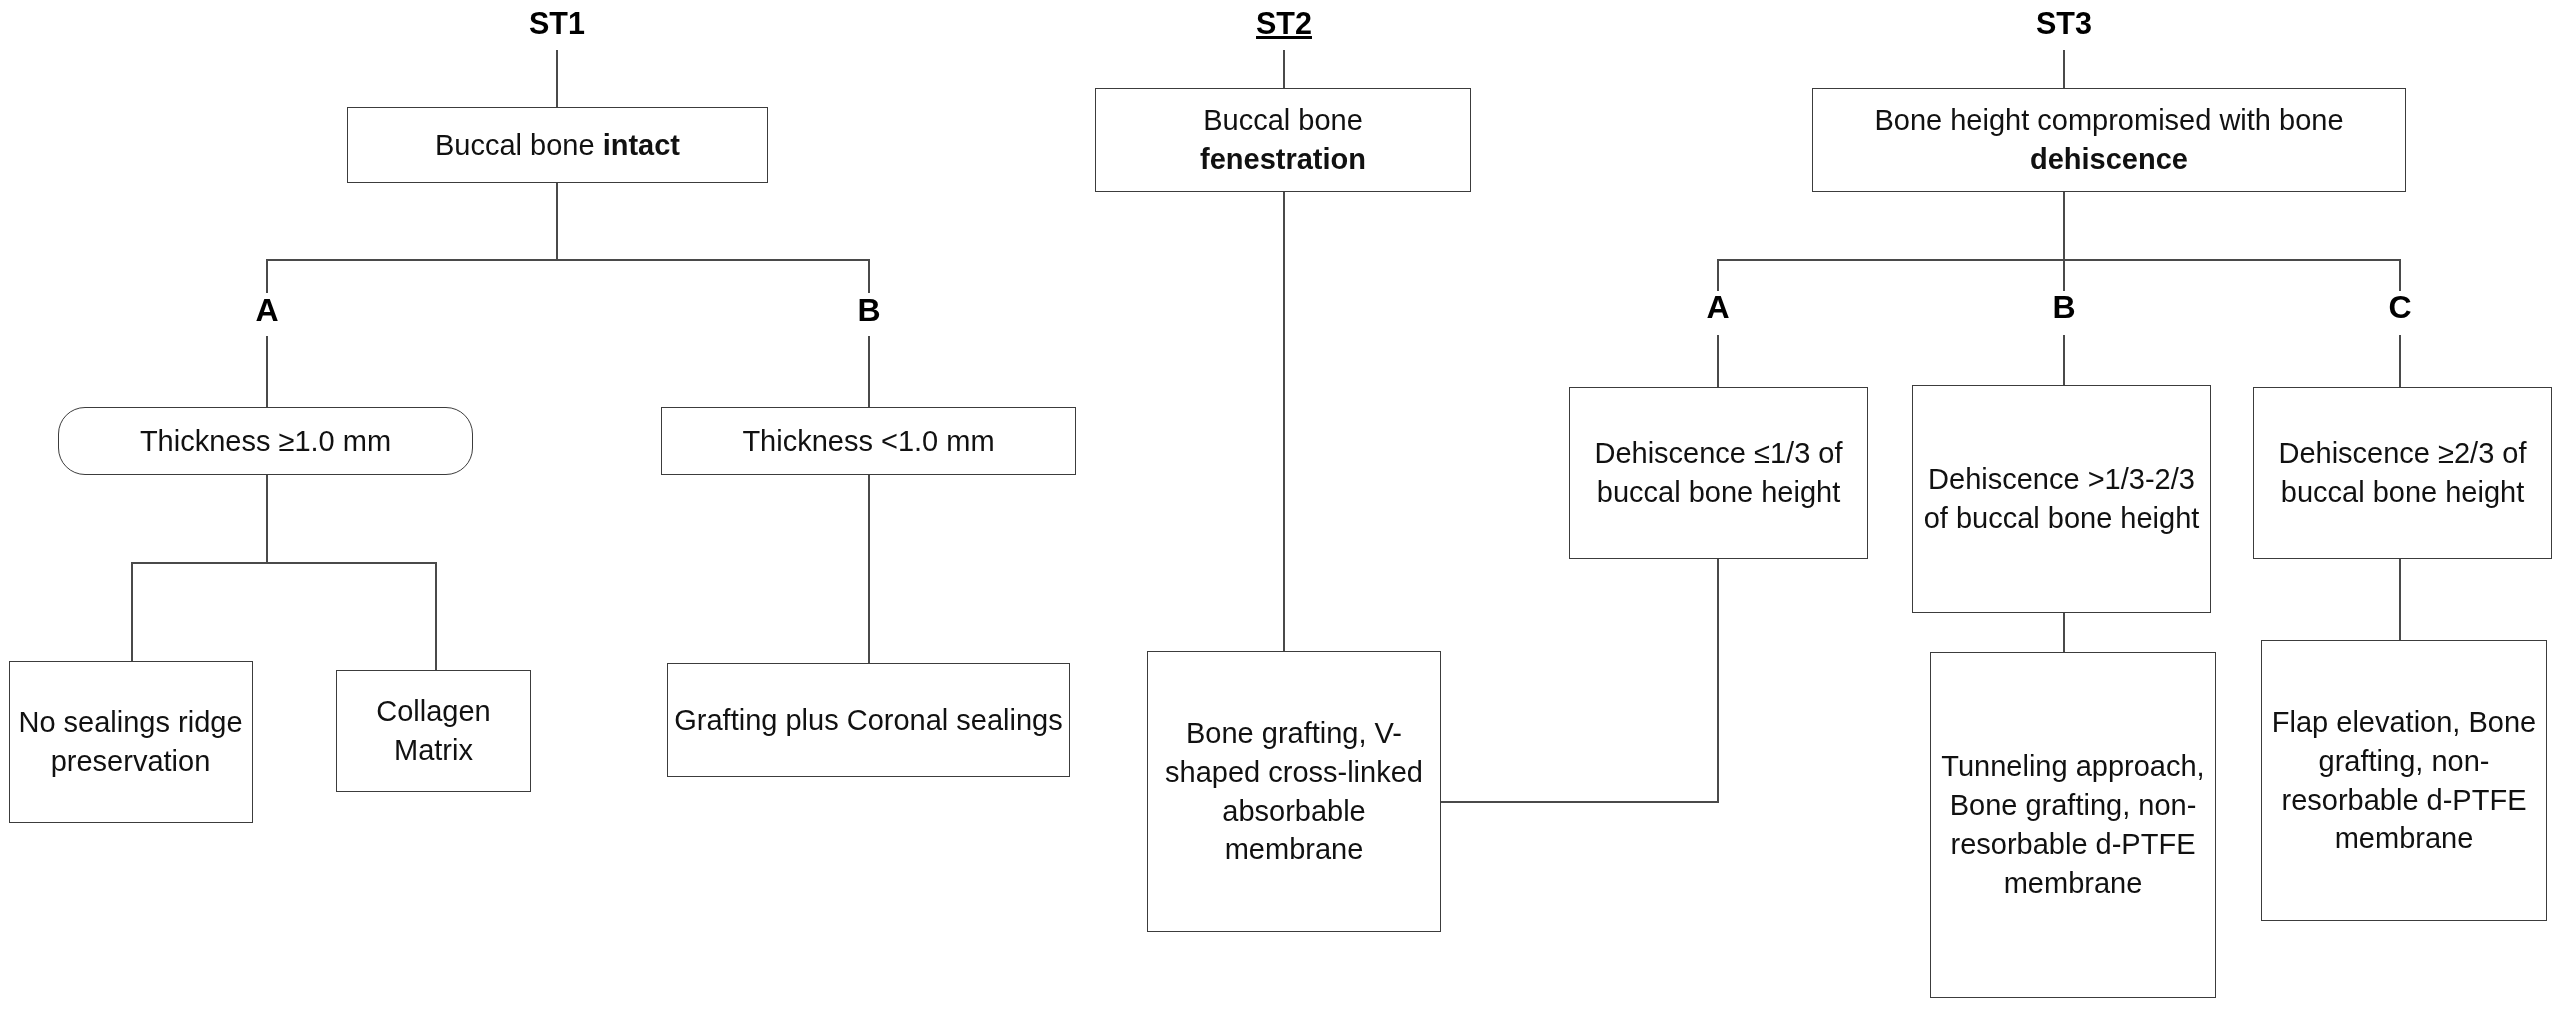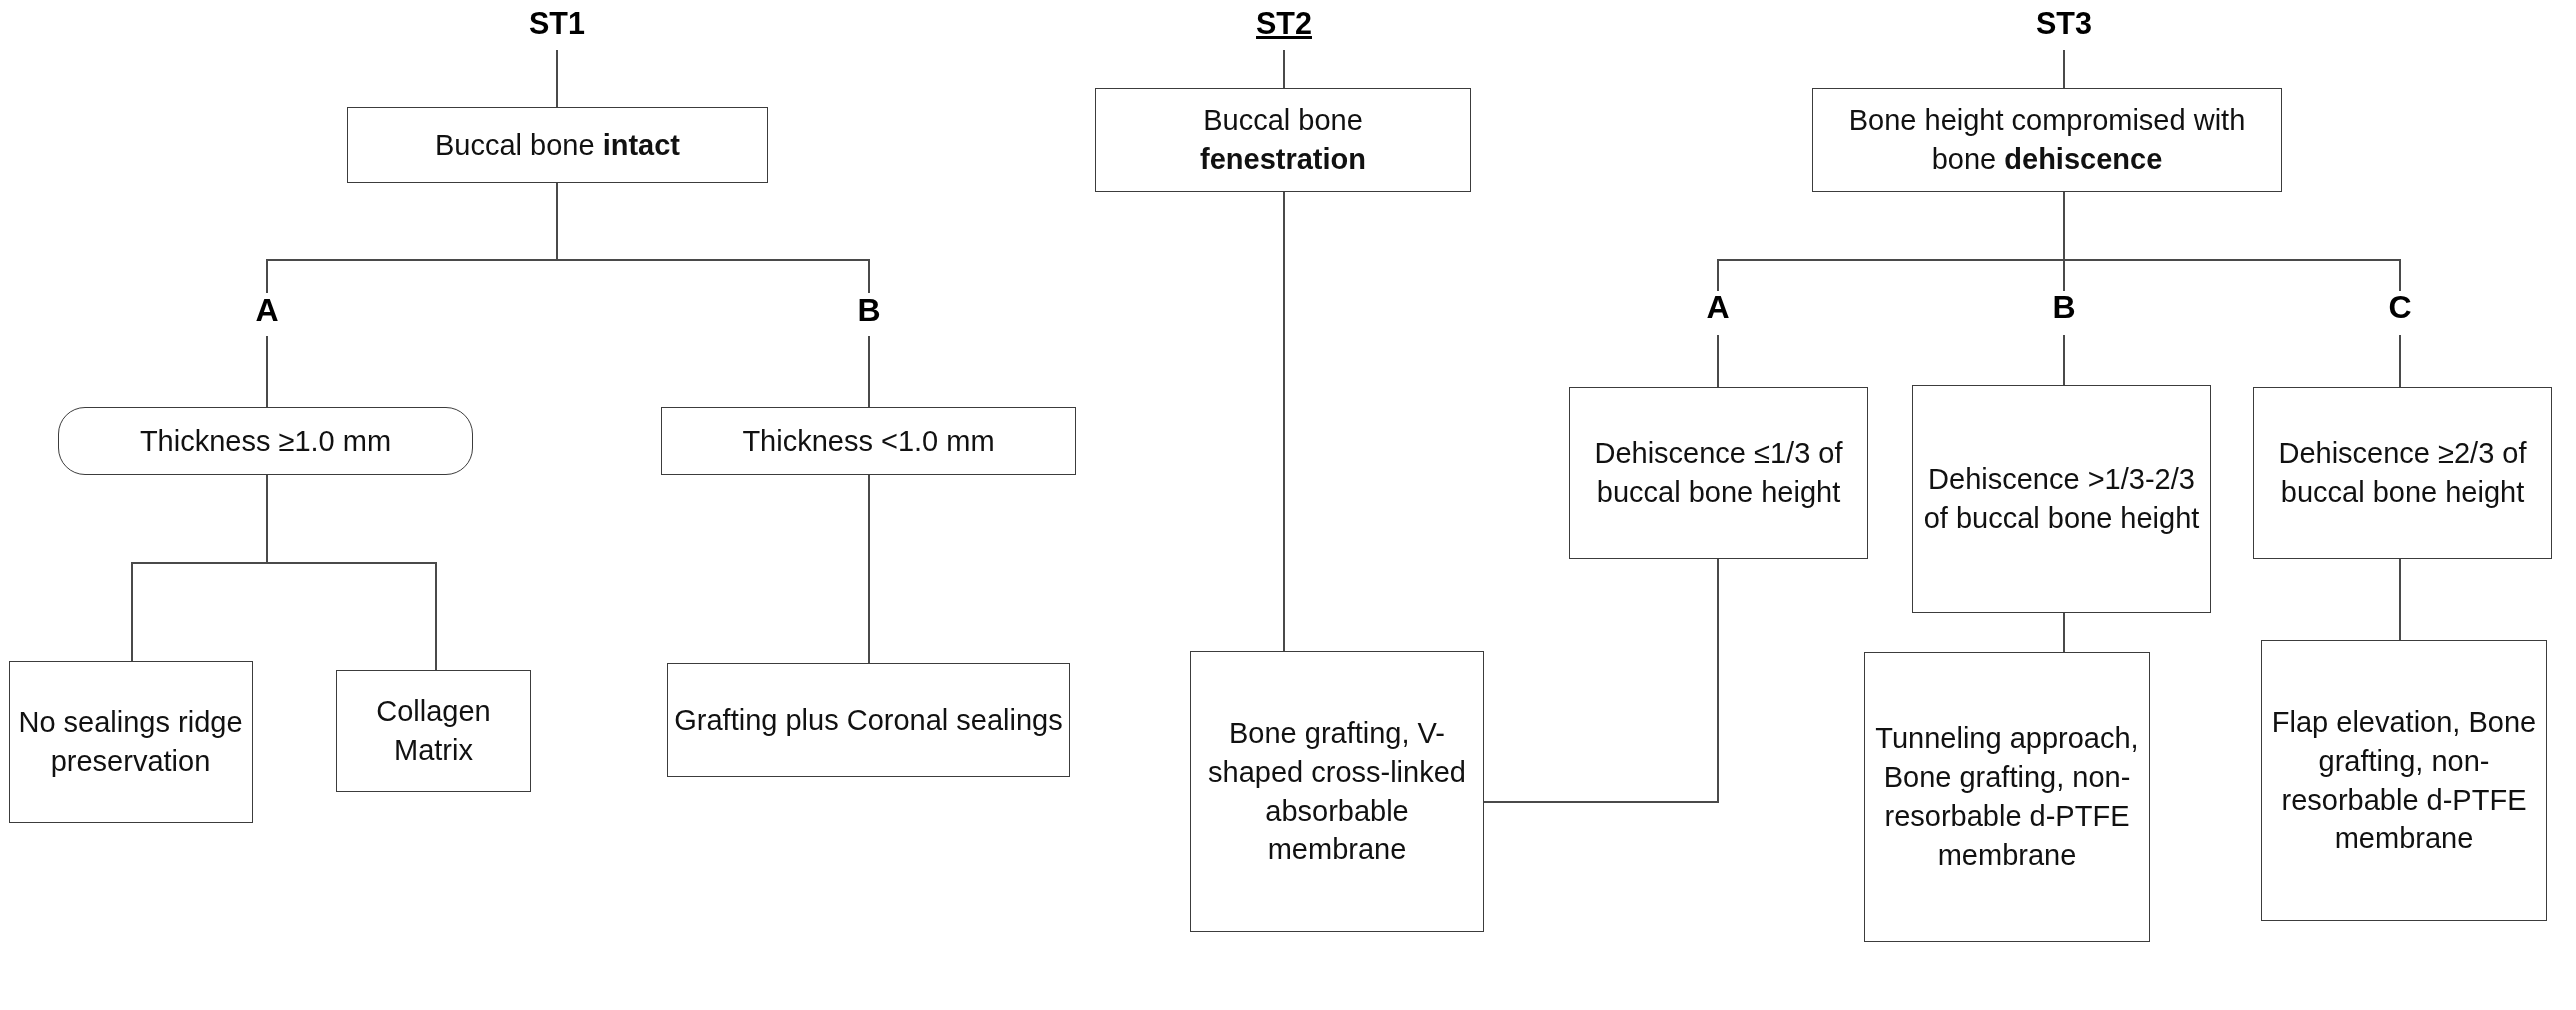--- a/index.html
+++ b/index.html
@@ -109,30 +109,30 @@
 
   <div class="grp-label" style="left:1284px; top:6.1px;text-decoration:underline;">ST2</div>
   <div class="vline" style="left:1283px; top:50px; height:38px;"></div>
 
   <div class="box" style="left:1095px; top:88px; width:376px; height:104px;">
     <span class="inner"><span>Buccal bone</span><br><b>fenestration</b></span>
   </div>
 
   <div class="vline" style="left:1283px; top:192px; height:459px;"></div>
 
-  <div class="box" style="left:1147px; top:651px; width:294px; height:281px;margin-left:43px;">
+  <div class="box" style="left:1147px; top:651px; width:294px; height:281px;">
     <span class="inner">Bone grafting, V-shaped cross-linked absorbable membrane</span>
   </div>
 
   <div class="hline" style="left:1441px; top:801px; width:277px;"></div>
 
   <div class="grp-label" style="left:2064px; top:6.1px;">ST3</div>
   <div class="vline" style="left:2063px; top:50px; height:38px;"></div>
 
-  <div class="box" style="left:1812px; top:88px; width:470px; height:104px;">
+  <div class="box" style="left:1812px; top:88px; width:594px; height:104px;">
     <span class="inner"><span>Bone height compromised with bone </span><b>dehiscence</b></span>
   </div>
 
   <div class="vline" style="left:2063px; top:192px; height:69px;"></div>
   <div class="hline" style="left:1717px; top:259px; width:684px;"></div>
   <div class="vline" style="left:1717px; top:259px; height:32px;"></div>
   <div class="vline" style="left:2063px; top:259px; height:32px;"></div>
   <div class="vline" style="left:2399px; top:259px; height:32px;"></div>
 
   <div class="branch-label" style="left:1718px; top:289px;">A</div>
@@ -149,21 +149,21 @@
   <div class="box" style="left:1912px; top:385px; width:299px; height:228px;">
     <span class="inner">Dehiscence &gt;1/3-2/3 of buccal bone height</span>
   </div>
   <div class="box" style="left:2253px; top:387px; width:299px; height:172px;">
     <span class="inner">Dehiscence ≥2/3 of buccal bone height</span>
   </div>
 
   <div class="vline" style="left:1717px; top:559px; height:244px;"></div>
 
   <div class="vline" style="left:2063px; top:613px; height:39px;"></div>
-  <div class="box" style="left:1864px; top:652px; width:286px; height:290px;">
+  <div class="box" style="left:1930px; top:652px; width:286px; height:346px;">
     <span class="inner">Tunneling approach, Bone grafting, non-resorbable d-PTFE membrane</span>
   </div>
 
   <div class="vline" style="left:2399px; top:559px; height:81px;"></div>
   <div class="box" style="left:2261px; top:640px; width:286px; height:281px;">
     <span class="inner">Flap elevation, Bone grafting, non-resorbable d-PTFE membrane</span>
   </div>
 
 </div>
 

